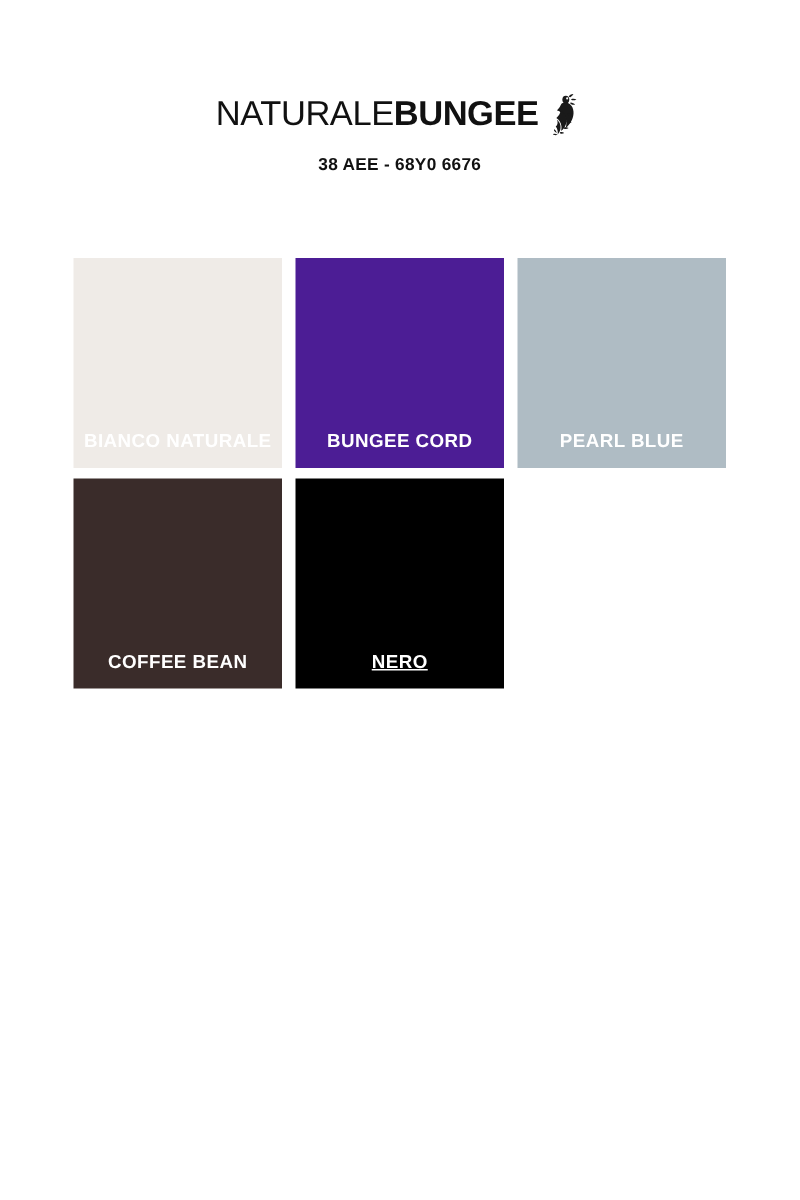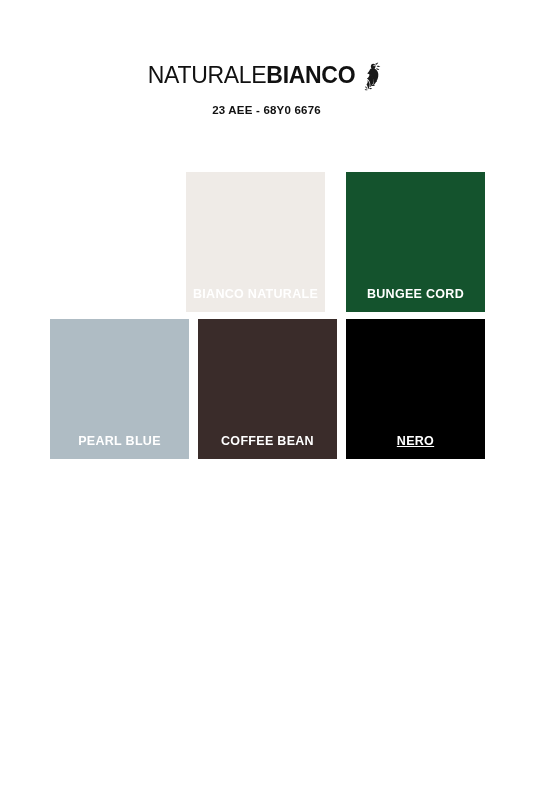--- a/index.html
+++ b/index.html
@@ -72,21 +72,20 @@
 
   
   .swatch-grid {
     position: absolute;
     left: 49px;
     top: 172px;
     width: 436px;
     display: flex;
     flex-wrap: wrap;
     gap: 7px 9px;
-    justify-content: flex-end;
   }
 
   .swatch {
     position: relative;
     width: 139px;
     height: 140px;
     display: flex;
     align-items: flex-end;
     justify-content: center;
     padding-bottom: 10px;
@@ -103,21 +102,21 @@
   }
 </style>
 </head>
 <body style="background-color: rgb(255, 255, 255);">
 
 <div class="page">
 
   <div class="brand-block">
 
     <div class="wordmark">
-      <span class="wordmark-text"><span class="wm-light">NATURALE</span><span class="wm-bold">BIANCO</span></span>
+      <span class="wordmark-text"><span class="wm-light">NATURALE</span><span class="wm-bold">BUNGEE</span></span>
 
       <span class="emblem">
         <svg viewBox="0 0 24 30" width="24" height="30" aria-hidden="true">
           <g fill="#1a1a1a">
             <path d="M12.4 1.2c1.1.5 1.9 1.5 2.3 2.7.2.6.9.7 1.4.4.6-.3 1.2-.1 1.3.5.1.5-.2.9-.7 1.1-.6.2-.8.7-.5 1.2.5.8 1.3 1.1 2.2 1.1.7 0 1 .5.7 1-.3.6-.9.8-1.5.7-.7-.1-1 .3-.8.9.3.9.9 1.5 1.8 1.8.6.2.8.7.4 1.1-.4.4-1 .5-1.6.2-.6-.3-1-.1-1 .5 0 1 .4 1.8 1.2 2.4.5.4.5.9 0 1.2-.5.3-1.1.2-1.6-.2-.5-.4-1-.2-1 .4 0 1.1.3 2.1 1 3 .4.5.2 1.1-.4 1.2-.6.1-1.1-.2-1.4-.7-.3-.5-.9-.5-1 .1-.2 1-.1 2 .3 3 .2.6-.1 1.1-.7 1.1-.6 0-1-.4-1.1-1-.1-.6-.7-.7-.9-.1-.4 1-.5 2-.3 3.1.1.6-.3 1-.9.9-.6-.1-.9-.6-.9-1.2 0-.6-.5-.8-.8-.3-.5.8-1.1 1.4-2 1.7-.6.2-1.1-.2-1-.8.1-.6.5-1 1.1-1.1.6-.1.8-.6.3-.9-.9-.6-1.5-1.4-1.8-2.4-.2-.6.2-1.1.8-1 .6.1.9.5 1 1.1.1.6.6.7.9.2.5-.9.7-1.8.6-2.8-.1-.6.4-1 .9-.8.6.2.8.7.8 1.3 0 .6.5.8.8.3.6-.9.9-1.8.8-2.9 0-.6.5-1 1-.7.5.3.7.8.6 1.4-.1.6.4.8.8.4.8-.8 1.2-1.7 1.3-2.8.1-.6.6-.9 1.1-.6.5.3.6.9.4 1.4-.2.5.2.9.7.6.9-.5 1.5-1.3 1.8-2.3.2-.6.8-.8 1.2-.4.4.4.4 1 0 1.5-.4.5-.1 1 .5.8 1-.3 1.8-.9 2.3-1.8" opacity="0"></path>
             <path d="M13.6 0.6c.9.4 1.6 1.1 2 2 .2.5.7.6 1.1.3.5-.3 1.1-.2 1.3.3.2.5-.1 1-.6 1.2-.5.2-.6.7-.2 1 .7.5 1.5.6 2.3.3.5-.2 1 .1 1 .6 0 .6-.4.9-1 1-.6 0-.9.4-.5.9.6.7 1.3 1 2.2 1 .5 0 .9.5.7 1-.2.5-.7.7-1.3.6-.6-.1-.9.3-.6.8.5.8 1.2 1.3 2.1 1.4.5.1.8.6.5 1-.3.5-.8.6-1.4.4-.6-.2-1 .2-.8.7.4.9.9 1.5 1.8 1.9.5.2.6.8.2 1.1-.4.4-1 .4-1.5.1-.5-.3-1 0-.8.5.3.9.7 1.6 1.4 2.2.4.4.3 1-.2 1.2-.5.2-1 0-1.4-.4-.4-.4-.9-.2-.9.3.1 1 .3 1.9.8 2.7.3.5 0 1.1-.6 1.1-.6 0-1-.3-1.2-.9-.2-.5-.7-.5-.9 0-.3.9-.4 1.8-.2 2.8.1.6-.3 1-.9 1-.6-.1-.9-.5-1-1.1 0-.5-.6-.6-.8-.1-.4.9-.6 1.8-.5 2.7.1.6-.4 1-1 .8-.6-.2-.8-.6-.8-1.2 0-.5-.5-.7-.8-.2-.5.8-1.2 1.3-2.1 1.5-.6.2-1.1-.3-1-.9.1-.5.5-.9 1.1-1 .5-.1.7-.6.2-.9-.8-.5-1.4-1.2-1.7-2.1-.2-.6.2-1.1.8-1 .6.1.9.4 1 1 .1.5.6.6.9.1.5-.8.7-1.6.6-2.5-.1-.6.4-1 1-.8.5.2.7.7.7 1.2 0 .5.5.7.8.2.5-.8.8-1.6.7-2.5 0-.6.5-.9 1-.7.5.2.6.7.5 1.2-.1.5.4.8.7.3.7-.7 1.1-1.5 1.2-2.5 0-.6.6-.9 1-.5.4.3.5.8.3 1.3-.2.5.2.8.6.5.8-.5 1.3-1.2 1.6-2.1.2-.6.7-.7 1.1-.4.4.3.4.9 0 1.3-.3.4 0 .9.5.7.9-.3 1.6-.8 2.1-1.6" opacity="0"></path>
             <path d="M11.8 1.1c.6-.5 1.5-.7 2.2-.3.6.3.9 1 .9 1.7 0 .4.4.6.7.4.5-.3 1.1-.1 1.3.4.2.5 0 1-.5 1.2-.4.2-.4.6 0 .8.7.3 1.4.2 2-.2.5-.3 1.1 0 1.1.6 0 .5-.3.9-.8 1-.5.1-.6.5-.2.7.6.4 1.3.5 2 .2.5-.2 1 .2.9.7-.1.5-.5.8-1 .8-.5 0-.7.4-.3.7.5.5 1.2.7 1.9.5.5-.1.9.3.8.8-.1.5-.5.7-1 .7-.5-.1-.8.3-.4.6.5.5 1.1.8 1.8.7.5 0 .8.4.7.9-.2.5-.6.7-1.1.6-.5-.1-.8.2-.5.6.4.6.9 1 1.6 1.1.5.1.7.6.5 1-.3.4-.7.5-1.2.3-.5-.2-.9.1-.6.5.4.6.7 1.2.7 1.9 0 .5-.5.8-.9.6-.5-.2-.7-.6-.7-1.1 0-.5-.5-.6-.7-.2-.3.6-.4 1.2-.3 1.9.1.5-.3.9-.8.8-.5-.1-.7-.5-.7-1 0-.5-.5-.6-.7-.2-.3.6-.5 1.2-.4 1.9.1.5-.3.9-.8.8-.5-.1-.8-.5-.8-1 0-.5-.5-.6-.7-.2-.3.5-.6 1-.6 1.6 0 .5-.4.9-.9.8-.5-.1-.8-.5-.7-1 0-.5-.4-.6-.6-.2-.3.5-.7.9-1.2 1.1-.5.2-1-.1-1-.6-.1-.5.2-.9.7-1 .5-.1.6-.5.1-.7-.6-.3-1.1-.8-1.3-1.4-.2-.5.1-1 .6-1 .5 0 .8.3.9.8.1.5.5.5.7.1.4-.6.5-1.2.4-1.8-.1-.5.3-.9.8-.8.5.1.7.5.7 1 0 .5.5.5.7.1.4-.6.6-1.2.5-1.9 0-.5.4-.9.9-.7.5.1.6.5.6 1 0 .5.5.5.7.1.5-.5.8-1.1.9-1.8.1-.5.5-.8 1-.6.4.2.6.6.4 1.1-.2.4.2.7.5.4.6-.4 1-.9 1.2-1.6.2-.5.6-.7 1-.5.4.2.5.7.2 1.1-.3.4.1.7.4.5.6-.3 1.1-.8 1.4-1.4" opacity="0"></path>
             <path d="M12.9 1.6c.5-.4 1.2-.5 1.7-.1.5.3.7.9.6 1.5-.1.4.3.6.6.4.4-.3.9-.2 1.1.2.2.4.1.9-.3 1.1-.4.2-.4.6 0 .7.6.2 1.1.1 1.6-.2.4-.3.9 0 .9.5 0 .4-.2.8-.6.9-.4.1-.5.4-.2.6.5.3 1.1.4 1.6.1.4-.2.9.1.8.6-.1.4-.4.7-.8.7-.4 0-.6.3-.2.6.4.4 1 .6 1.5.4.4-.1.8.2.7.7-.1.4-.4.6-.8.6-.4 0-.6.3-.3.5.4.4.9.7 1.4.6.4 0 .7.4.6.8-.1.4-.5.6-.9.5-.4-.1-.7.2-.4.5.3.5.7.8 1.2.9.4.1.6.5.4.8-.2.3-.6.4-1 .2-.4-.2-.7.1-.5.4.3.5.5 1 .5 1.5 0 .4-.4.7-.8.5-.4-.1-.5-.5-.5-.9 0-.4-.4-.5-.6-.2-.2.5-.3 1-.2 1.5.1.4-.3.7-.7.6-.4-.1-.6-.4-.6-.8 0-.4-.4-.5-.6-.2-.3.5-.4 1-.3 1.5.1.4-.3.7-.7.6-.4-.1-.6-.4-.6-.8 0-.4-.4-.5-.6-.2-.2.4-.5.8-.5 1.3 0 .4-.4.7-.8.6-.4-.1-.6-.4-.6-.8 0-.4-.3-.5-.5-.2-.3.4-.6.7-1 .9-.4.2-.8-.1-.8-.5 0-.4.2-.7.6-.8.4-.1.5-.4.1-.6-.5-.3-.9-.6-1.1-1.1-.2-.4.1-.8.5-.8.4 0 .6.3.7.7.1.4.4.4.6.1.3-.5.4-1 .3-1.5-.1-.4.2-.7.6-.6.4.1.6.4.6.8 0 .4.4.4.6.1.3-.5.5-1 .4-1.5 0-.4.3-.7.7-.6.4.1.5.4.5.8 0 .4.4.4.6.1.4-.4.7-.9.7-1.5.1-.4.4-.6.8-.5.4.1.5.5.3.9-.2.3.1.6.4.3.5-.3.8-.8 1-1.3.1-.4.5-.5.8-.4.3.2.4.6.2.9-.2.3.1.5.3.4.5-.3.9-.6 1.1-1.1" opacity="0"></path>
             <path d="M12 2c1.3-.6 2.6.2 2.7 1.6.5-.2 1 0 1.2.4.2.5-.1 1-.6 1.1.6.1 1.2 0 1.7-.4.5.2.6.8.3 1.2-.3.3-.7.4-1.1.4.6.2 1.1.1 1.6-.2.5.3.5 1 0 1.3-.3.2-.7.3-1.1.2.5.3 1.1.4 1.6.2.4.4.3 1-.2 1.3-.3.2-.7.2-1.1.1.5.4 1 .6 1.6.5.3.5.1 1.1-.4 1.3-.3.1-.7.1-1-.1.4.5.9.8 1.5.9.2.5-.1 1.1-.6 1.2-.4.1-.7 0-1-.2.3.5.5 1.1.6 1.7-.3.4-.9.5-1.3.2-.3-.2-.4-.5-.5-.9-.1.6-.1 1.2.1 1.8-.4.4-1 .3-1.3-.1-.2-.3-.3-.6-.2-1-.2.6-.3 1.2-.2 1.8-.4.3-1 .2-1.3-.2-.2-.3-.2-.6-.1-1-.3.5-.4 1.1-.4 1.7-.4.3-1 .1-1.2-.3-.2-.3-.2-.6 0-.9-.3.5-.7.9-1.2 1.1-.5.1-1-.2-1-.7 0-.3.1-.6.4-.8-.5-.1-1-.4-1.3-.8-.3-.4-.2-1 .3-1.2.3-.1.6-.1.9.1-.2-.5-.3-1.1-.2-1.7.3-.4.9-.5 1.2-.2.3.2.4.5.4.9.2-.5.3-1.1.2-1.7.3-.4.9-.5 1.2-.2.3.2.4.5.4.9.3-.5.5-1 .5-1.6.3-.4.9-.5 1.2-.2.3.3.3.6.2 1 .4-.4.7-.9.9-1.4.4-.3 1-.2 1.2.2.2.3.2.6 0 .9.5-.3.9-.7 1.2-1.2" opacity="0"></path>
             <ellipse cx="12.2" cy="5.4" rx="2.3" ry="2.6"></ellipse>
@@ -132,28 +131,28 @@
             <path d="M10.8 24.2c1.1-.5 2.3-.4 3.3.2-.8.5-1.7.8-2.6.6-.6-.1-.9-.5-.7-.8z"></path>
             <path d="M8.4 27.2c1-.3 2-.1 2.8.5-.8.4-1.6.6-2.4.4-.5-.2-.7-.6-.4-.9z"></path>
             <path d="M4.6 25.2c.8.6 1.4 1.5 1.6 2.5-.8-.3-1.4-.8-1.8-1.5-.2-.4-.1-.8.2-1z"></path>
             <path d="M3.9 28.3c1-.2 2 0 2.8.6-.9.3-1.8.3-2.6 0-.4-.2-.5-.5-.2-.6z"></path>
             <circle cx="13.1" cy="4.6" r="0.7" fill="#ffffff"></circle>
           </g>
         </svg>
       </span>
     </div>
 
-    <div class="ref-code">23 AEE - 68Y0 6676</div>
+    <div class="ref-code">38 AEE - 68Y0 6676</div>
   </div>
 
   <div class="swatch-grid">
     <div class="swatch" style="background-color: rgb(239, 235, 231);">
       <span class="swatch-label" style="color: rgb(255, 255, 255);">BIANCO NATURALE</span>
     </div>
-    <div class="swatch" style="background-color: #14532d; margin-left: 12px;">
+    <div class="swatch" style="background-color: #4c1d95;">
       <span class="swatch-label" style="color: rgb(255, 255, 255);">BUNGEE CORD</span>
     </div>
     <div class="swatch" style="background-color: rgb(175, 188, 196);">
       <span class="swatch-label" style="color: rgb(255, 255, 255);">PEARL BLUE</span>
     </div>
     <div class="swatch" style="background-color: rgb(58, 44, 42);">
       <span class="swatch-label" style="color: rgb(255, 255, 255);">COFFEE BEAN</span>
     </div>
     <div class="swatch" style="background-color: rgb(0, 0, 0);">
       <span class="swatch-label" style="color: rgb(255, 255, 255); text-decoration: underline;">NERO</span>

